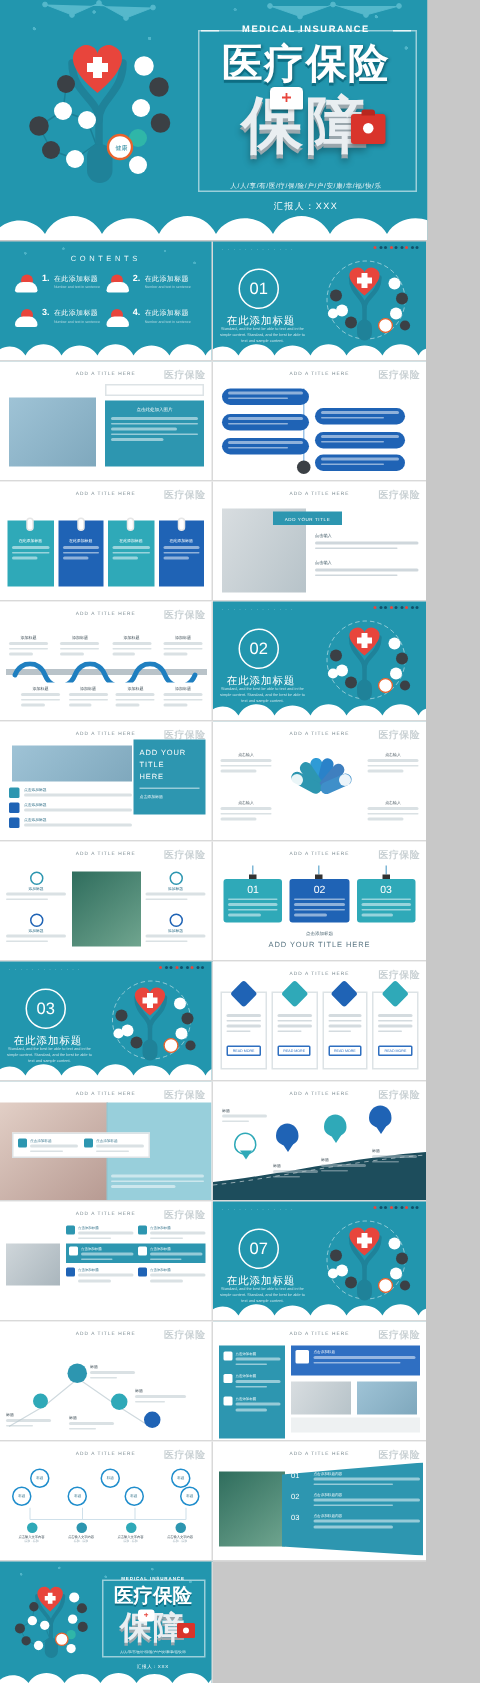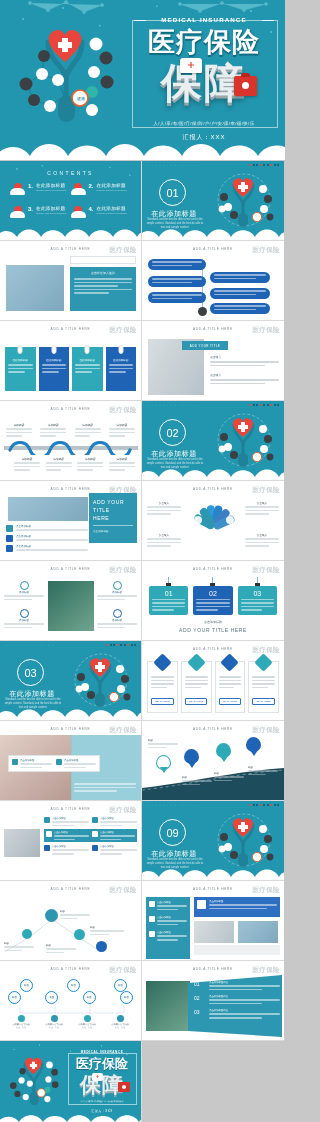--- a/index.html
+++ b/index.html
@@ -994,21 +994,21 @@
             <i></i>
             <i class="b"></i>
             <i class="b"></i>
             <i></i>
             <i class="b"></i>
             <i class="b"></i>
             <i></i>
             <i class="b"></i>
             <i class="b"></i>
           </div>
-        <div class="secnum">09</div>
+        <div class="secnum">07</div>
         <div class="sectitle">在此添加标题</div>
         <div class="secdesc">Standard, and the best be able to text and in the simple content. Standard, and the best be able to text and sample content.</div>
         <svg class="secart" viewBox="0 0 72 58">
           <circle cx="36" cy="29" r="26" fill="none" stroke="#fff" stroke-width=".6" opacity=".55" stroke-dasharray="3 2"></circle>
           <path d="M26 14 C26 25 35 27 35 34 L35 46" stroke="#1f8299" stroke-width="3" fill="none" stroke-linecap="round"></path>
           <path d="M45 14 C45 25 35 27 35 34" stroke="#1f8299" stroke-width="3" fill="none" stroke-linecap="round"></path>
           <rect x="30" y="42" width="10" height="14" rx="5" fill="#1f8299"></rect>
           <path d="M35 26 C25 18 22 11 28 8 C32 6 35 9 35 11 C35 9 38 6 42 8 C48 11 45 18 35 26 Z" fill="#e8453c"></path>
           <path d="M33 11h4v3h3v4h-3v3h-4v-3h-3v-4h3z" fill="#fff"></path>
           <g>

